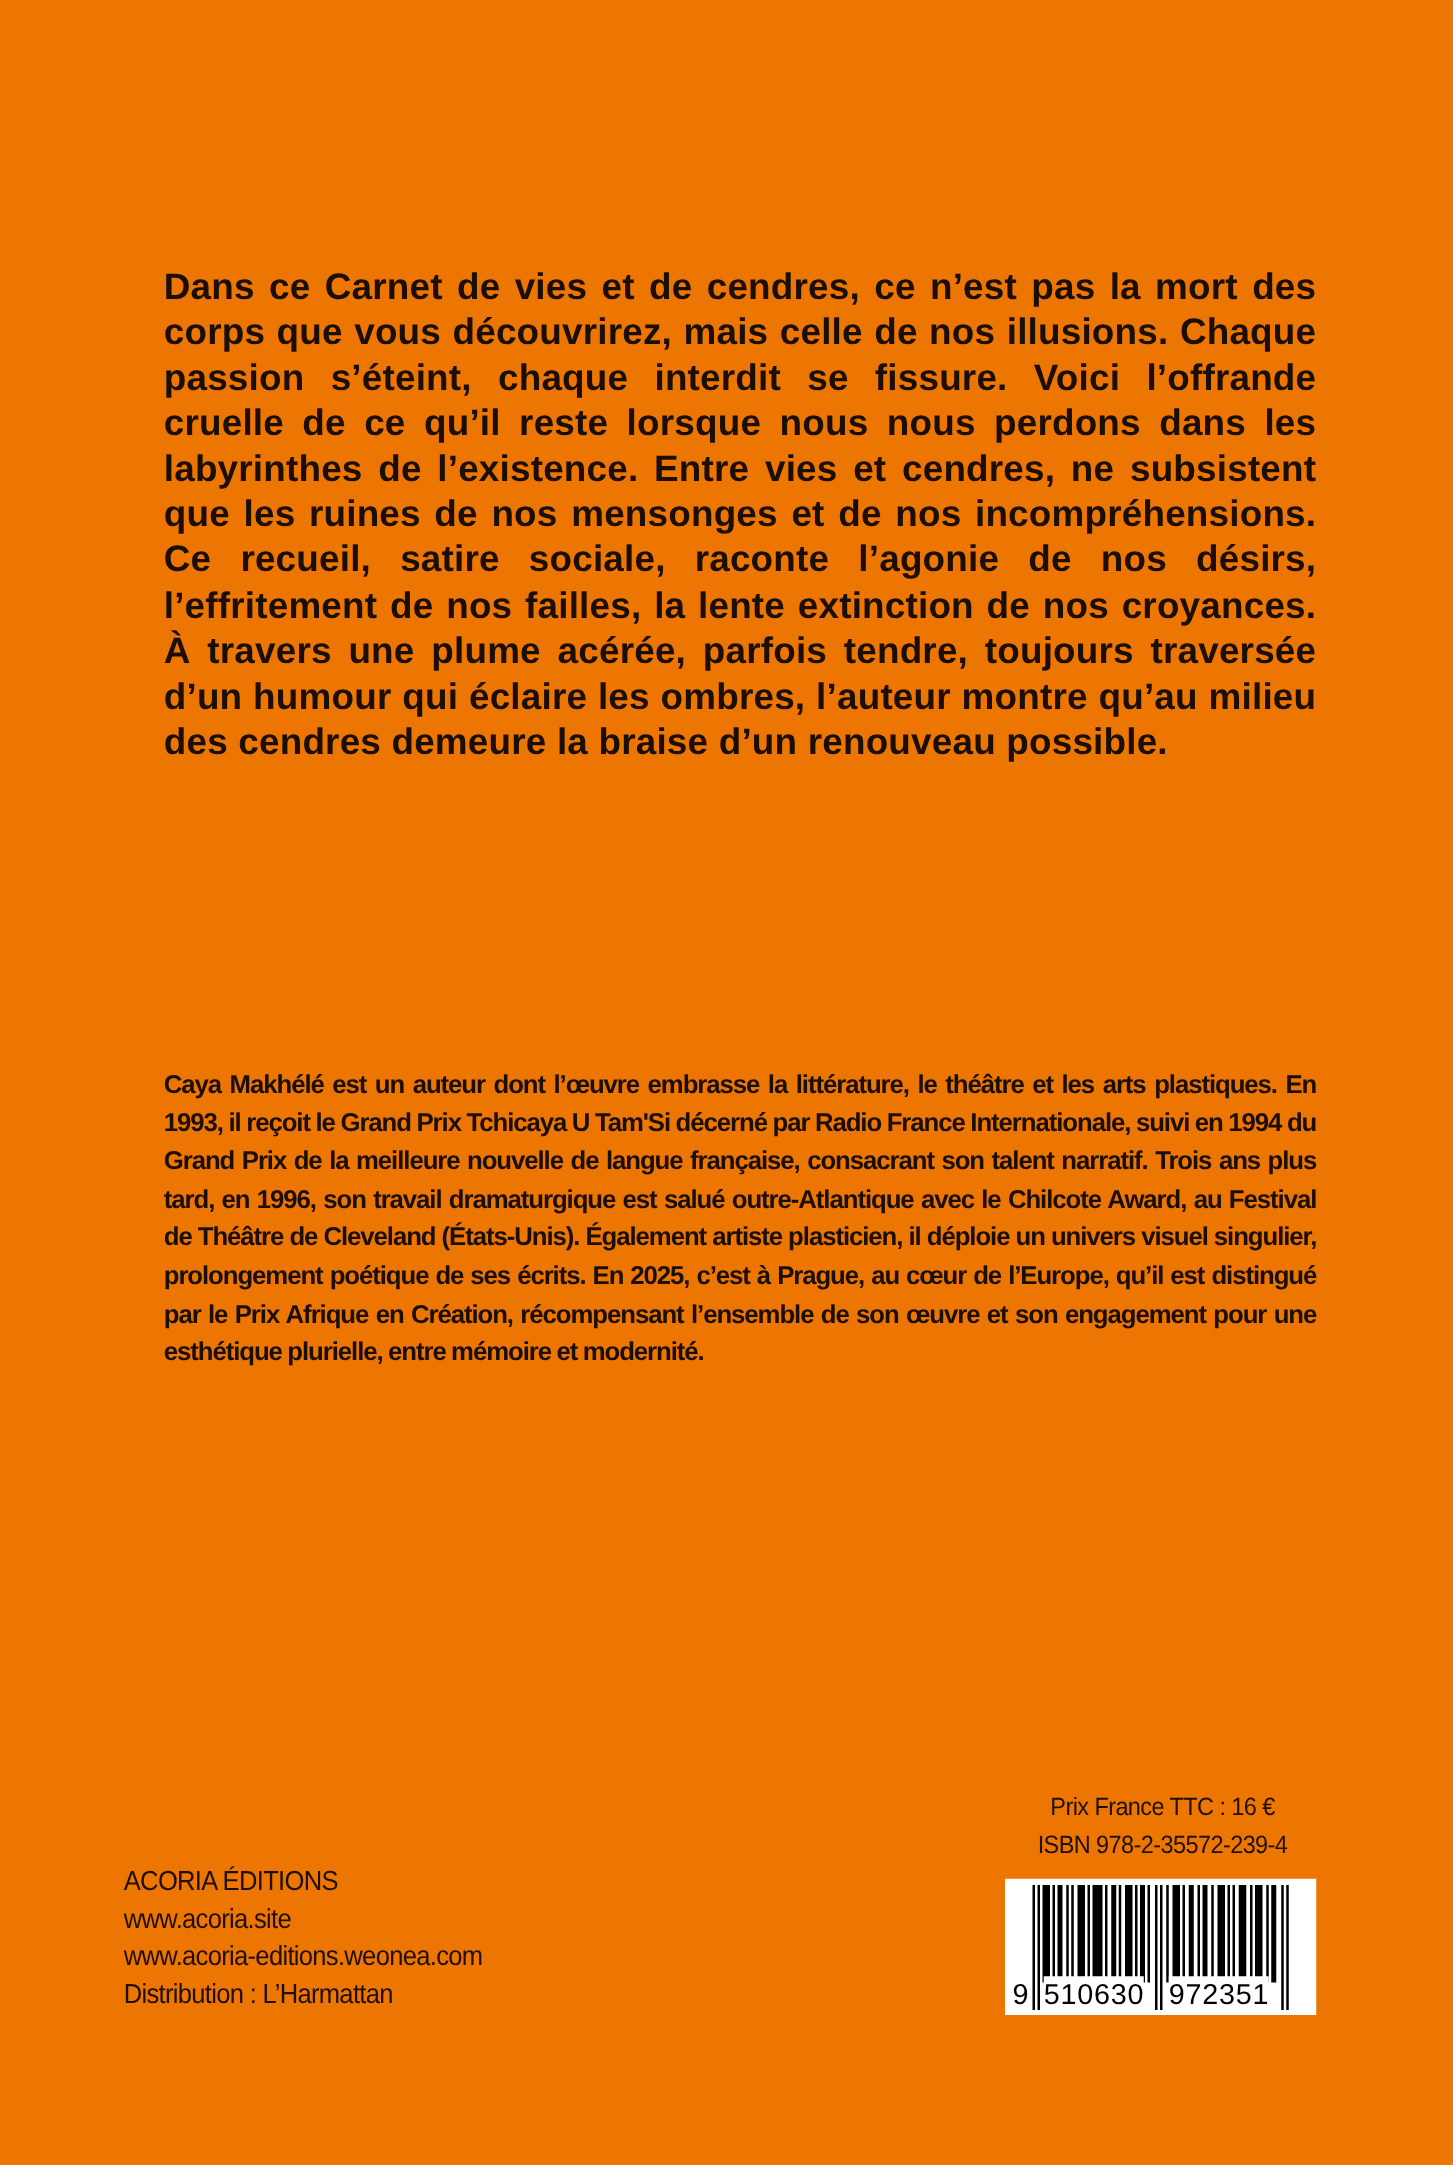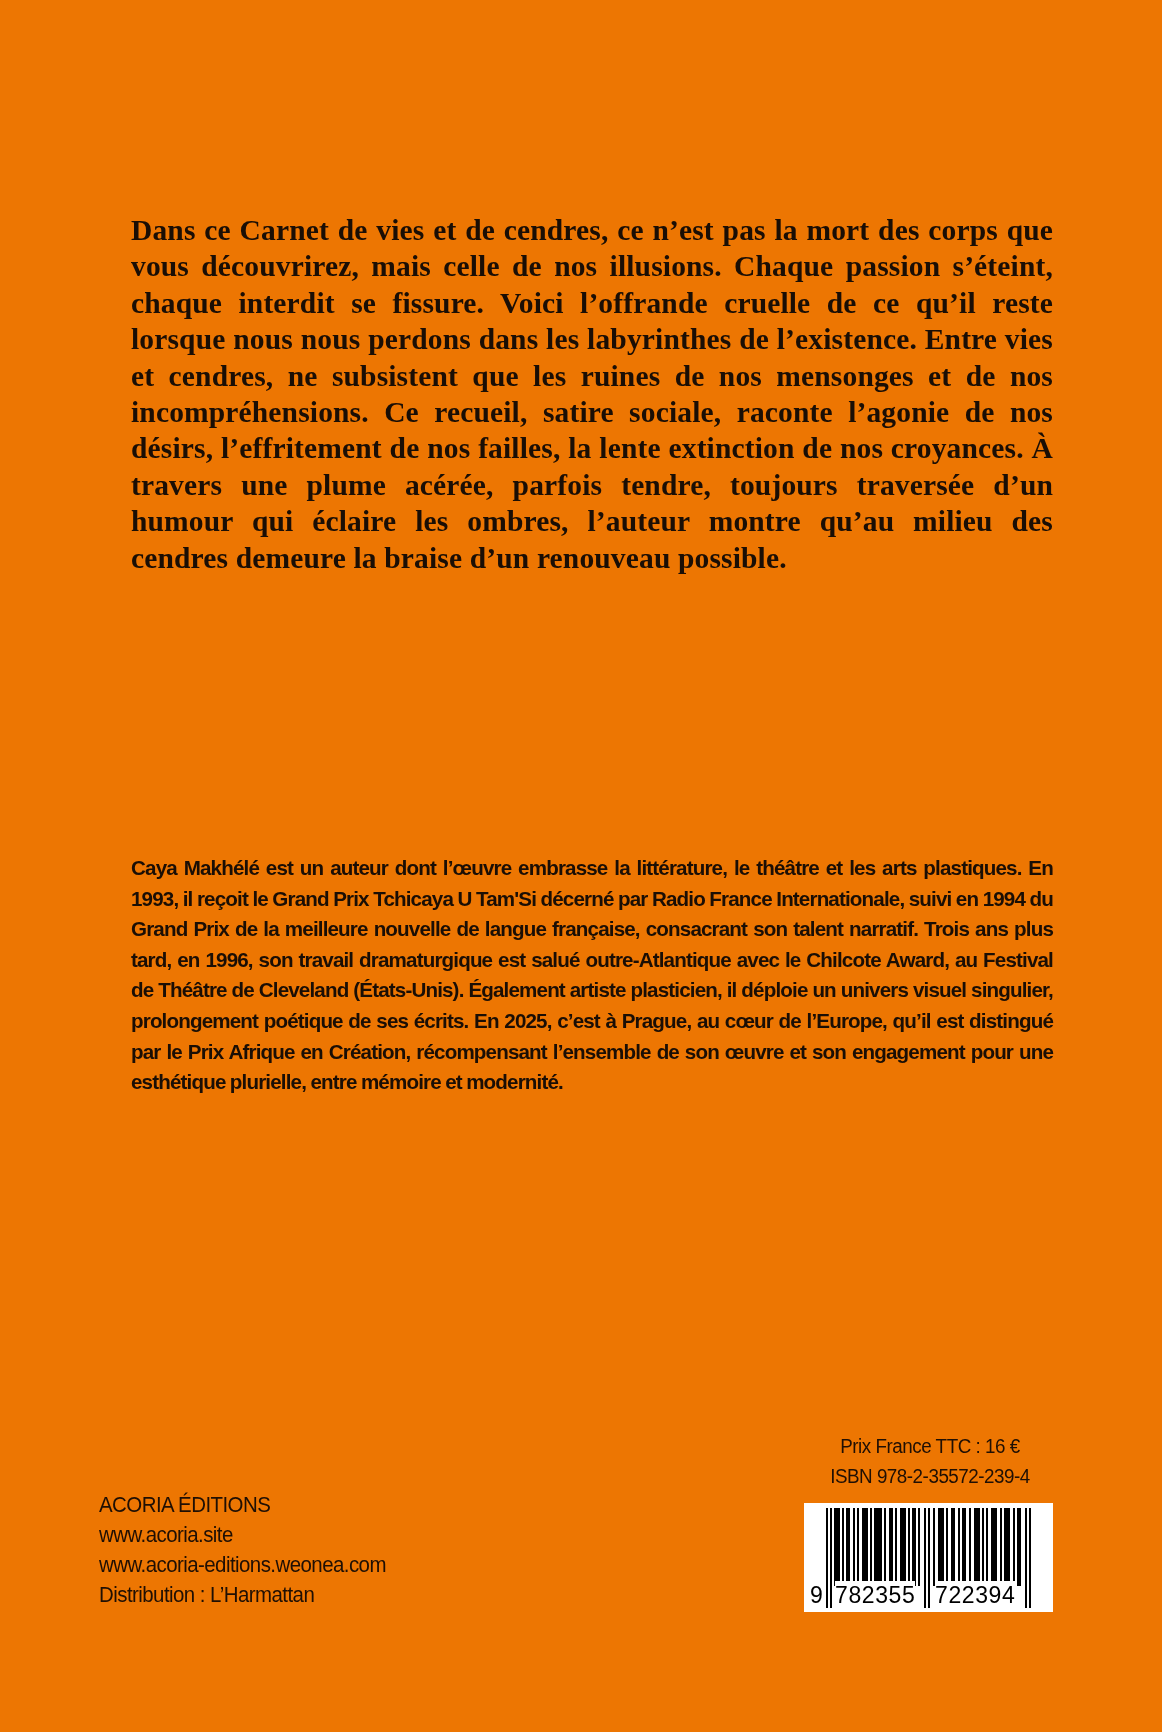--- a/index.html
+++ b/index.html
@@ -12,21 +12,21 @@
       background: #ED7602;
       position: relative;
       overflow: hidden;
       color: #1a0e05;
     }
     .blurb {
       position: absolute;
       left: 131px;
       top: 212px;
       width: 922px;
-      font-family: Liberation Serif, serif;
+      font-family: Liberation Sans, sans-serif;
       font-weight: bold;
       font-size: 29.5px;
       line-height: 36.4px;
       text-align: justify;
       margin: 0;
       letter-spacing: 0.15px;
     }
     .bio {
       position: absolute;
       left: 131px;
@@ -159,16 +159,16 @@
       <rect x="200" y="5" width="6" height="78"></rect>
       <rect x="209" y="5" width="2" height="78"></rect>
       <rect x="213" y="5" width="4" height="78"></rect>
 
       <rect x="221" y="5" width="2" height="100"></rect>
       <rect x="225" y="5" width="2" height="100"></rect>
     </g>
   </svg>
   <div class="barcode-digits">
     <span class="d-first">9</span>
-    <span class="d-left">782355</span>
-    <span class="d-right">722394</span>
+    <span class="d-left">510630</span>
+    <span class="d-right">972351</span>
   </div>
 </div>
 
 </body></html>

